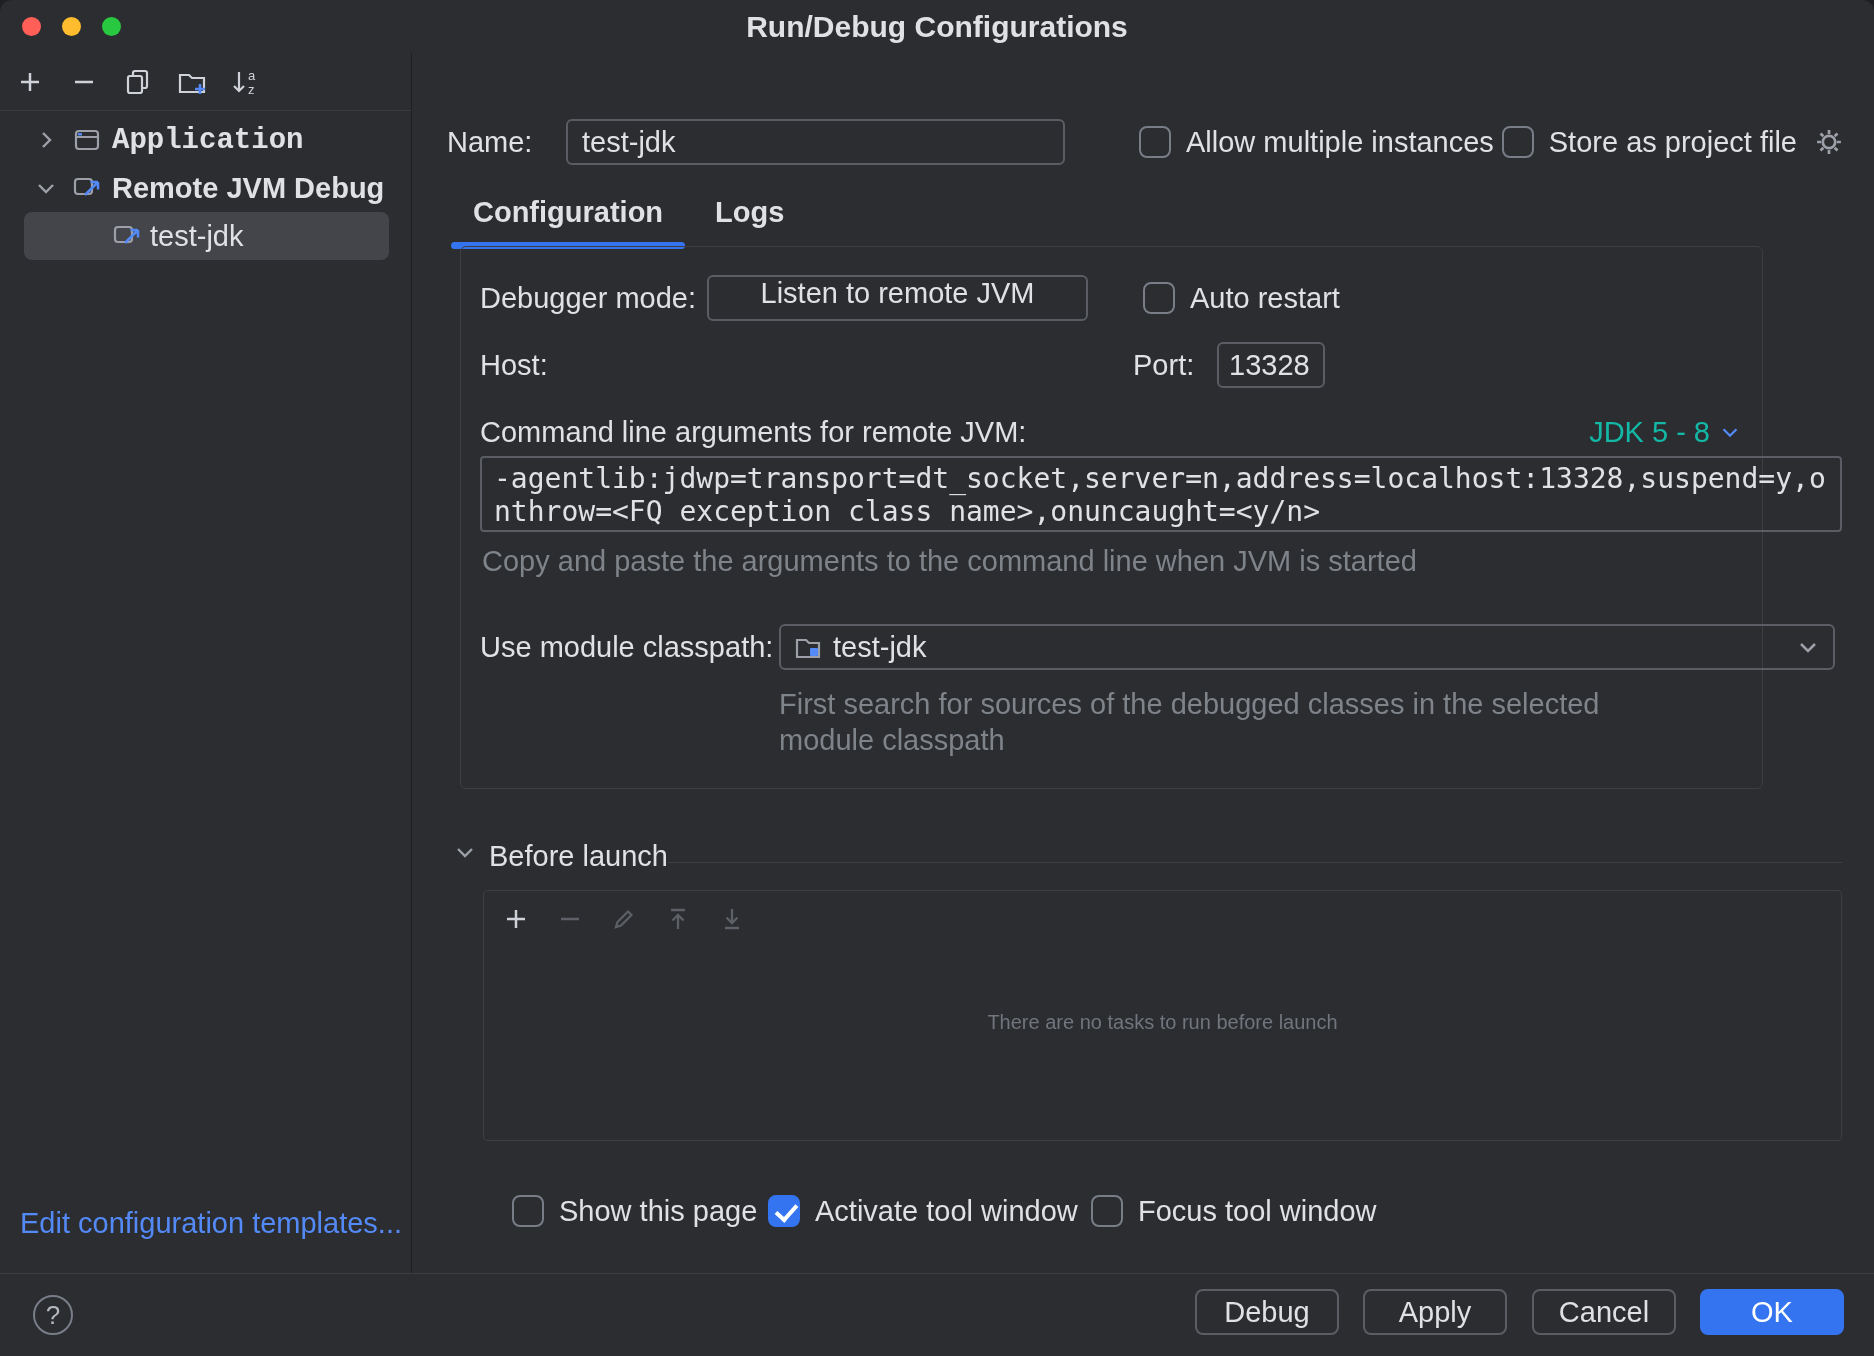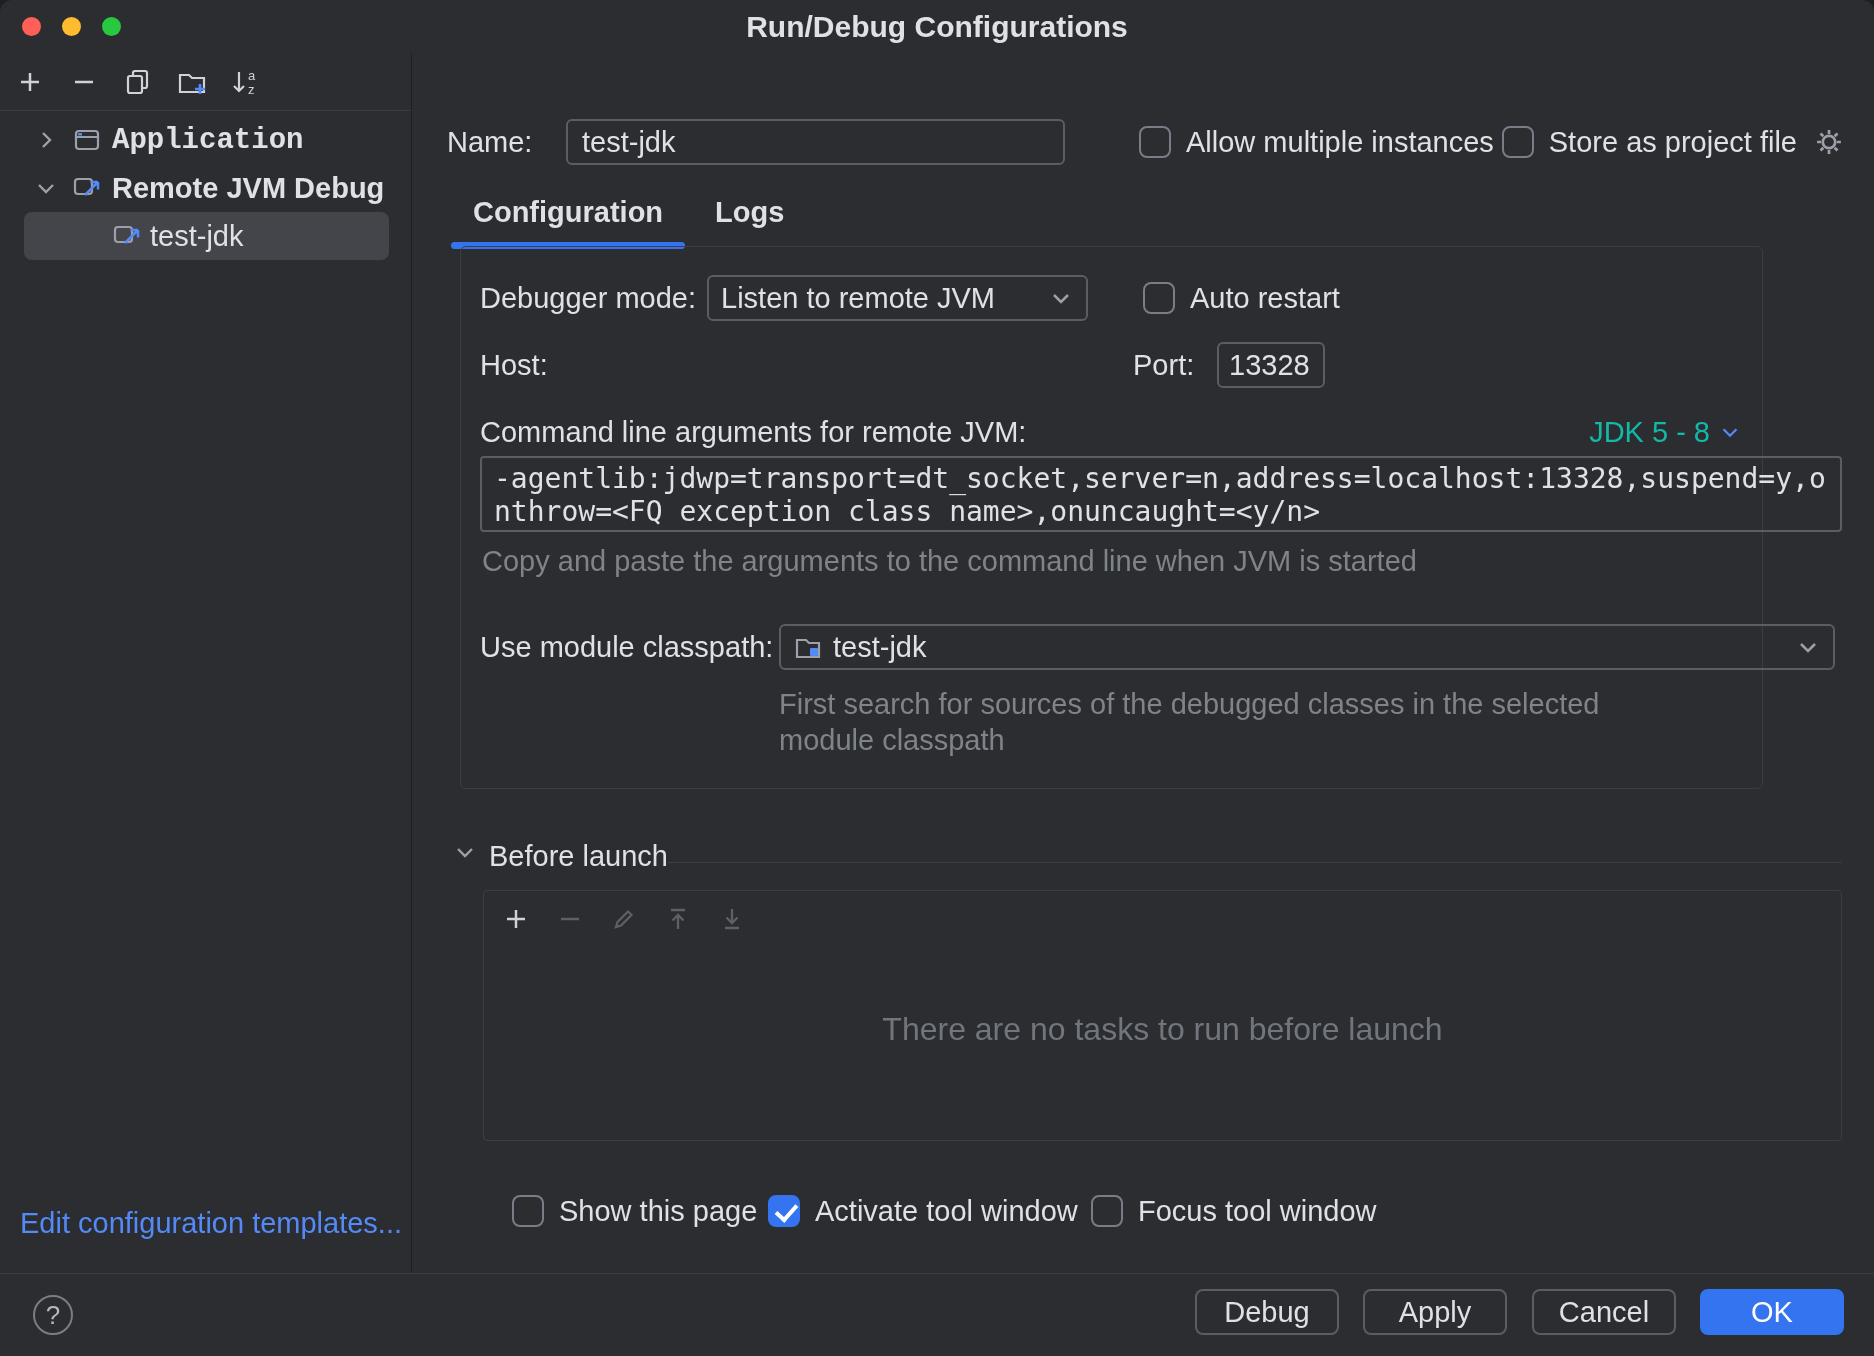--- a/index.html
+++ b/index.html
@@ -40,21 +40,21 @@
   
   #config-panel { position:absolute; top:193px; left:32px; width:1303px; height:543px; border:1px solid #3c3e43; border-radius:6px;margin-left:15px; }
   .mono { font-family:"DejaVu Sans Mono", monospace; font-size:28px; line-height:33px; color:#dfe1e5; overflow-wrap:anywhere; word-break:break-all; }
   #cmd-box { position:absolute; left:19px; top:209px; width:1362px; height:76px; border:2px solid #5a5d63; border-radius:4px; padding:4px 12px; cursor:text; }
   .link { color:#14b8a6; cursor:pointer; display:flex; align-items:center; gap:8px; }
   
   #bl-header { position:absolute; top:787px; left:40px; height:46px; display:flex; }
   #bl-line { position:absolute; top:809px; left:255px; right:32px; height:1px; background:#3c3e43; }
   #task-panel { position:absolute; left:70px; top:837px; width:1359px; height:251px; border:1px solid #3c3e43; border-radius:4px; }
   #task-toolbar { position:absolute; top:8px; left:12px; display:flex; gap:14px; align-items:center; }
-  #task-empty { position:absolute; top:120px; left:0; width:100%; text-align:center; color:#71757d; font-size:32px; }
+  #task-empty { position:absolute; top:120px; left:0; width:100%; text-align:center; color:#71757d; font-size:20px; }
   
   #footer { position:absolute; bottom:0; left:0; width:100%; height:83px; border-top:1px solid #3c3e43; }
   #help-btn { position:absolute; left:33px; top:21px; width:40px; height:40px; border:2px solid #787d87; border-radius:50%; color:#b4b8bf; font-size:26px; display:flex; align-items:center; justify-content:center; cursor:pointer; }
   .btn { position:absolute; top:15px; width:144px; height:46px; border-radius:8px; border:2px solid #5a5d63; background:transparent; color:#dfe1e5; font-size:29px; font-family:"Liberation Sans", sans-serif; cursor:pointer; }
   .btn.primary { background:#3574f0; border-color:#3574f0; color:#ffffff; }
 </style>
 </head>
 <body>
 
 <div id="window">
@@ -158,21 +158,21 @@
         </div>
       <div class="tab">
           <span>Logs</span>
         </div>
     </div>
 
     <div id="config-panel">
       <div class="row" style="top:28px; left:19px;">
         <span class="lbl">Debugger mode:</span>
       </div>
-      <div class="select" style="top:28px; left:246px; width:381px;">
+      <div class="select" style="top:28px; left:246px; width:381px;flex-direction:column;">
         <span class="grow">Listen to remote JVM</span>
         <svg width="26" height="26" viewBox="0 0 26 26">
             <polyline points="6,10 13,17 20,10" stroke="#9da0a8" stroke-width="2.5" fill="none"></polyline>
           </svg>
       </div>
       <div class="row cbgroup" style="top:28px; left:682px;">
         <span class="cb"></span>
         <span class="lbl">Auto restart</span>
       </div>
 

